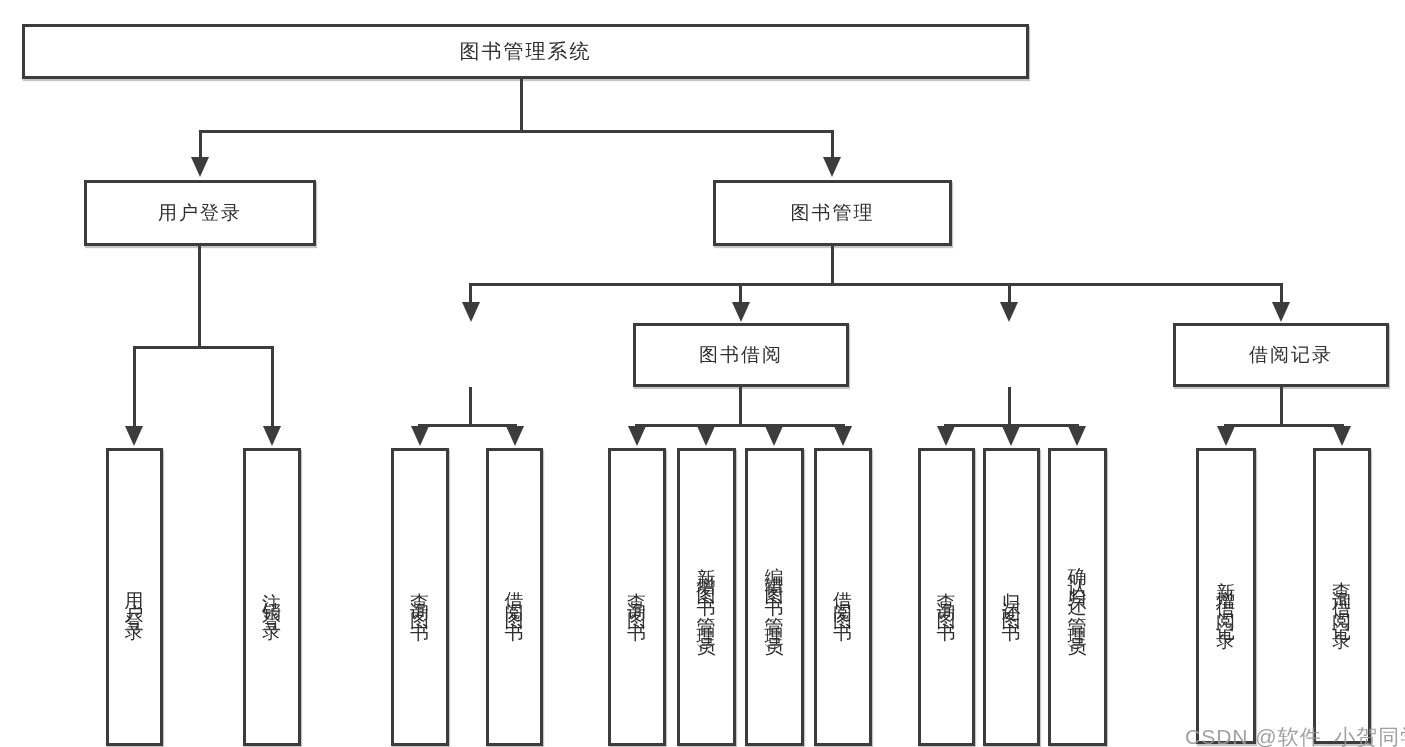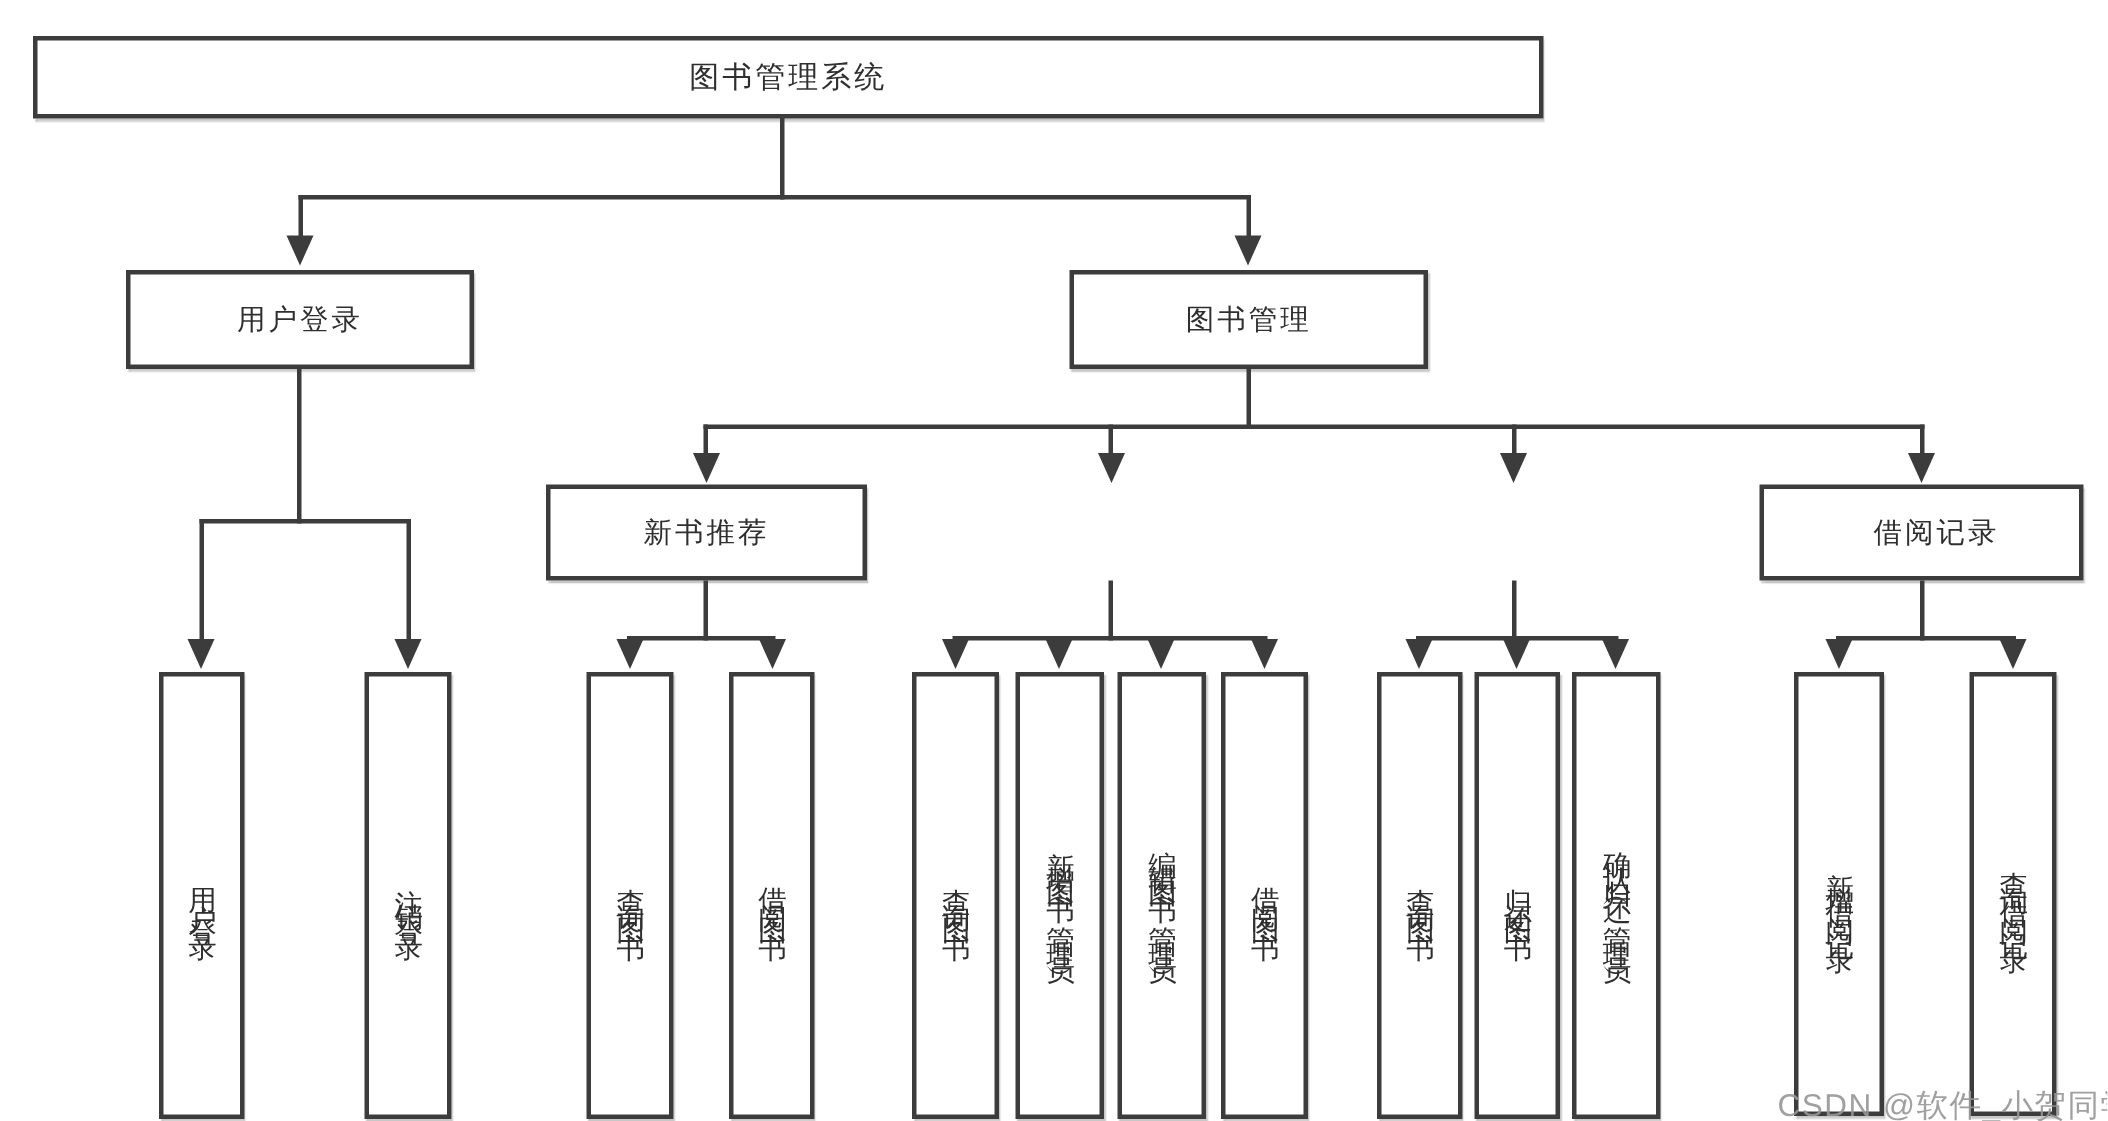--- a/index.html
+++ b/index.html
@@ -87,22 +87,22 @@
   <div class="hline" style="left:469px; top:272px; width:814px;"></div>
   <div class="vline" style="left:469px; top:272px; height:22px;"></div>
   <div class="arrow" style="left:462px; top:291px;"></div>
   <div class="vline" style="left:739px; top:272px; height:22px;"></div>
   <div class="arrow" style="left:732px; top:291px;"></div>
   <div class="vline" style="left:1008px; top:272px; height:22px;"></div>
   <div class="arrow" style="left:1000px; top:291px;"></div>
   <div class="vline" style="left:1280px; top:272px; height:22px;"></div>
   <div class="arrow" style="left:1272px; top:291px;"></div>
 
-  <div class="node" style="left:364px; top:312px; width:214px; height:64px;">
-    <span class="hlabel">新书推荐</span>
+  <div class="node" style="left:633px; top:312px; width:216px; height:64px;">
+    <span class="hlabel">图书借阅</span>
   </div>
   <div class="node" style="left:1173px; top:312px; width:216px; height:64px;padding-left:20px;">
     <span class="hlabel">借阅记录</span>
   </div>
 
   <div class="vline" style="left:469px; top:376px; height:40px;"></div>
   <div class="hline" style="left:418px; top:413px; width:99px;"></div>
   <div class="arrow" style="left:411px; top:415px;"></div>
   <div class="arrow" style="left:506px; top:415px;"></div>
 

